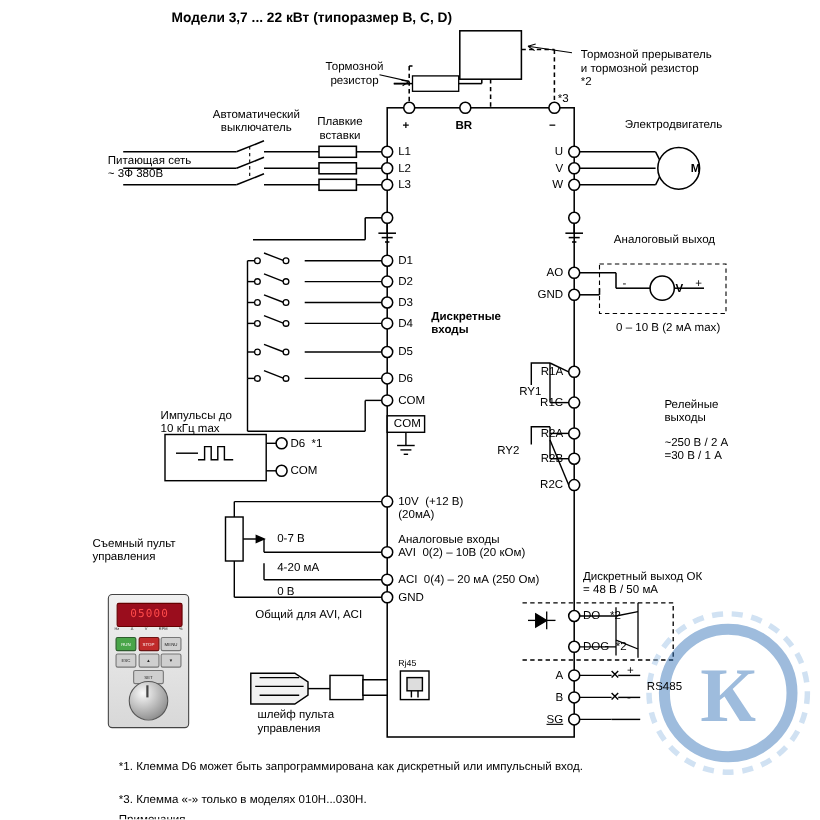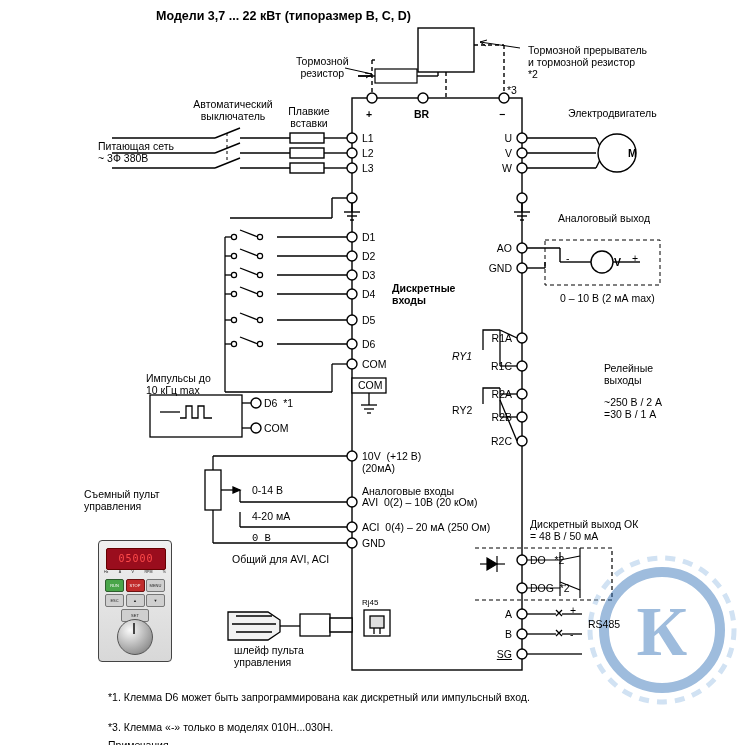--- a/index.html
+++ b/index.html
@@ -477,43 +477,43 @@
   <div class="t" style="left:358px; top:379px;">COM</div>
 
   <div class="t" style="left:392px; top:282px;font-weight:bold;">Дискретные
 входы</div>
 
   <div class="t" style="left:146px; top:372px;">Импульсы до
 10 кГц max</div>
   <div class="t" style="left:264px; top:397px;">D6  *1</div>
   <div class="t" style="left:264px; top:422px;">COM</div>
 
-  <div class="t" style="left:452px; top:350px;font-style:italic;">RY1</div>
+  <div class="t" style="left:472px; top:350px;">RY1</div>
   <div class="t" style="left:452px; top:404px;">RY2</div>
   <div class="t right" style="left:474px; top:332px; width:38px;">R1A</div>
   <div class="t right" style="left:474px; top:360px; width:38px;">R1C</div>
   <div class="t right" style="left:474px; top:388px; width:38px;">R2A</div>
   <div class="t right" style="left:474px; top:411px; width:38px;">R2B</div>
   <div class="t right" style="left:474px; top:435px; width:38px;">R2C</div>
   <div class="t" style="left:604px; top:362px;">Релейные
 выходы</div>
   <div class="t" style="left:604px; top:396px;">~250 В / 2 А
 =30 В / 1 А</div>
 
   <div class="t" style="left:362px; top:450px;">10V  (+12 В)
 (20мА)</div>
   <div class="t" style="left:362px; top:485px;">Аналоговые входы</div>
   <div class="t" style="left:362px; top:496px;">AVI  0(2) – 10В (20 кОм)</div>
   <div class="t" style="left:362px; top:521px;">ACI  0(4) – 20 мА (250 Ом)</div>
   <div class="t" style="left:362px; top:537px;">GND</div>
   <div class="t" style="left:232px; top:553px;">Общий для AVI, ACI</div>
 
-  <div class="t" style="left:252px; top:484px;">0-14 В</div>
+  <div class="t" style="left:252px; top:484px;">0-7 В</div>
   <div class="t" style="left:252px; top:510px;">4-20 мА</div>
-  <div class="t" style="left:252px; top:532px;font-family:Liberation Mono, monospace;">0 В</div>
+  <div class="t" style="left:252px; top:532px;">0 В</div>
 
   <div class="t" style="left:84px; top:488px;">Съемный пульт
 управления</div>
   <div class="t" style="left:234px; top:644px;">шлейф пульта
 управления</div>
   <div class="t" style="left:362px; top:597px; font-size:8px;">Rj45</div>
 
   <div class="t" style="left:530px; top:518px;">Дискретный выход ОК
 = 48 В / 50 мА</div>
   <div class="t" style="left:530px; top:554px;">DO   *2</div>

